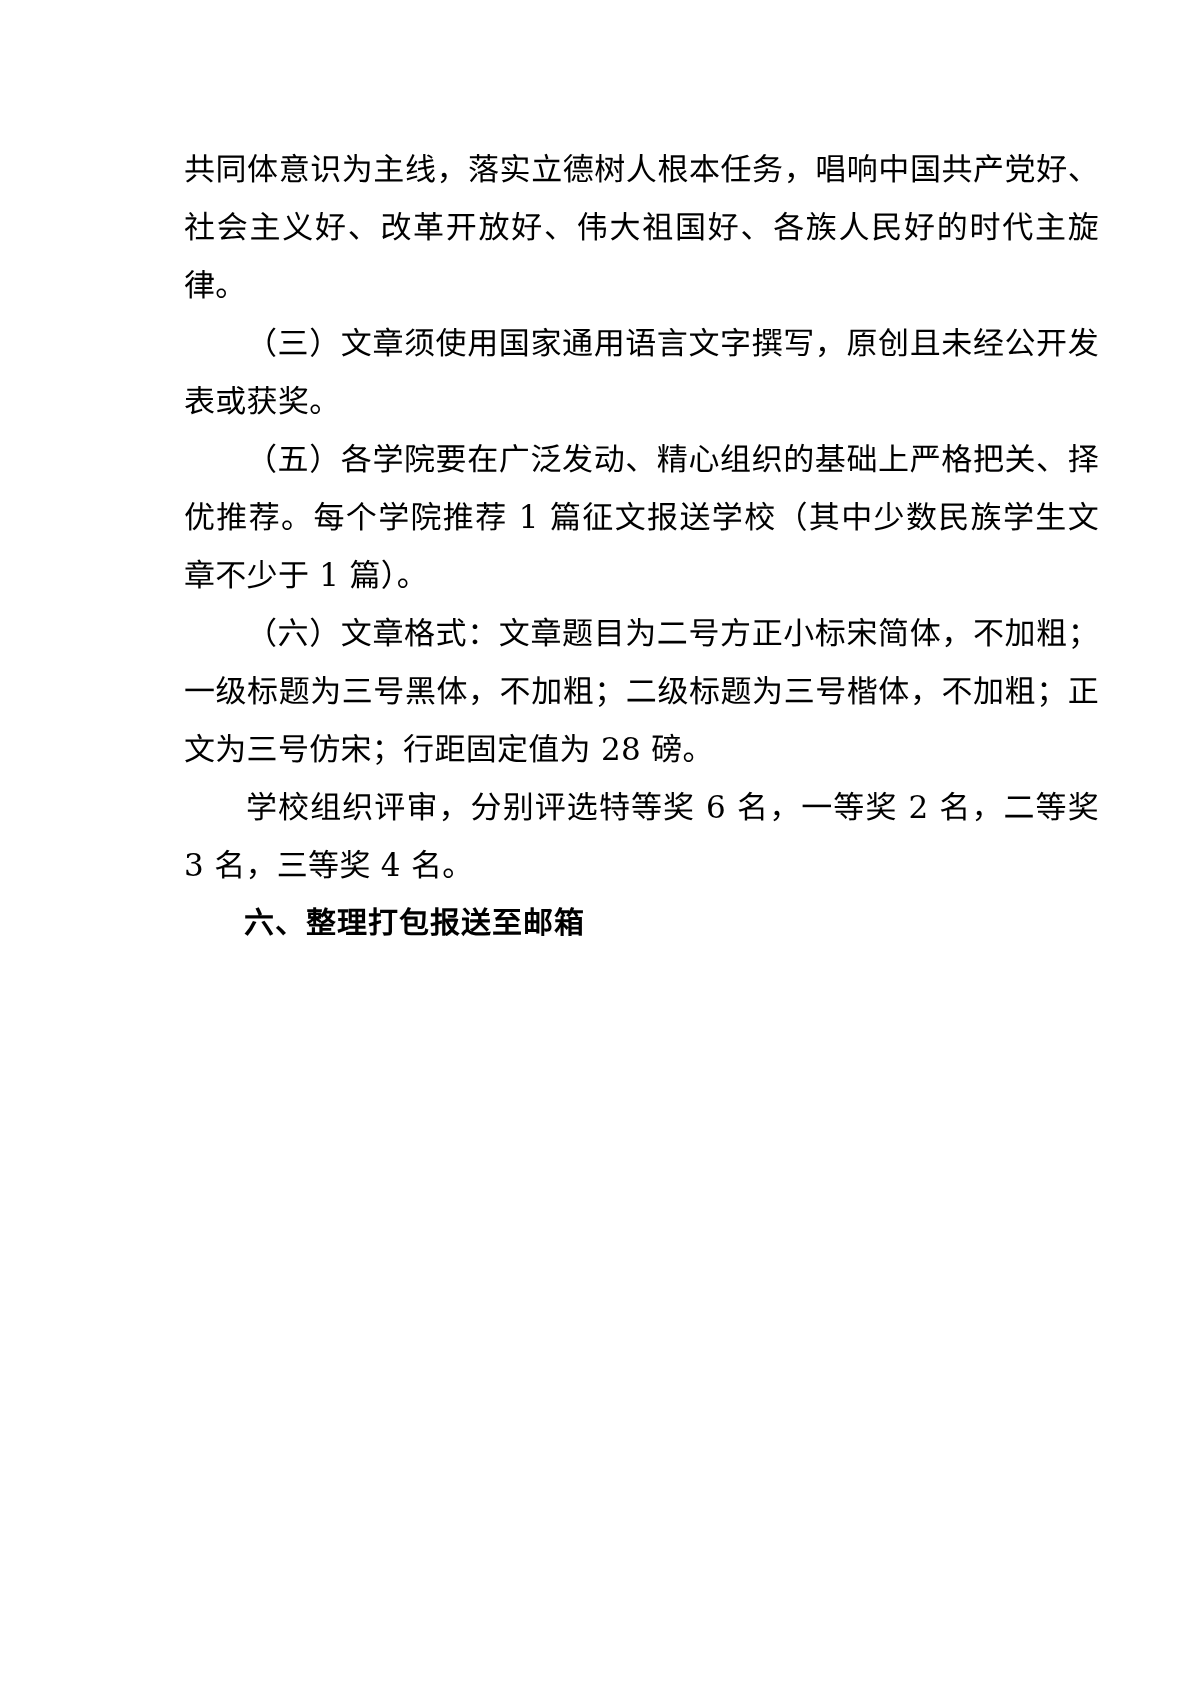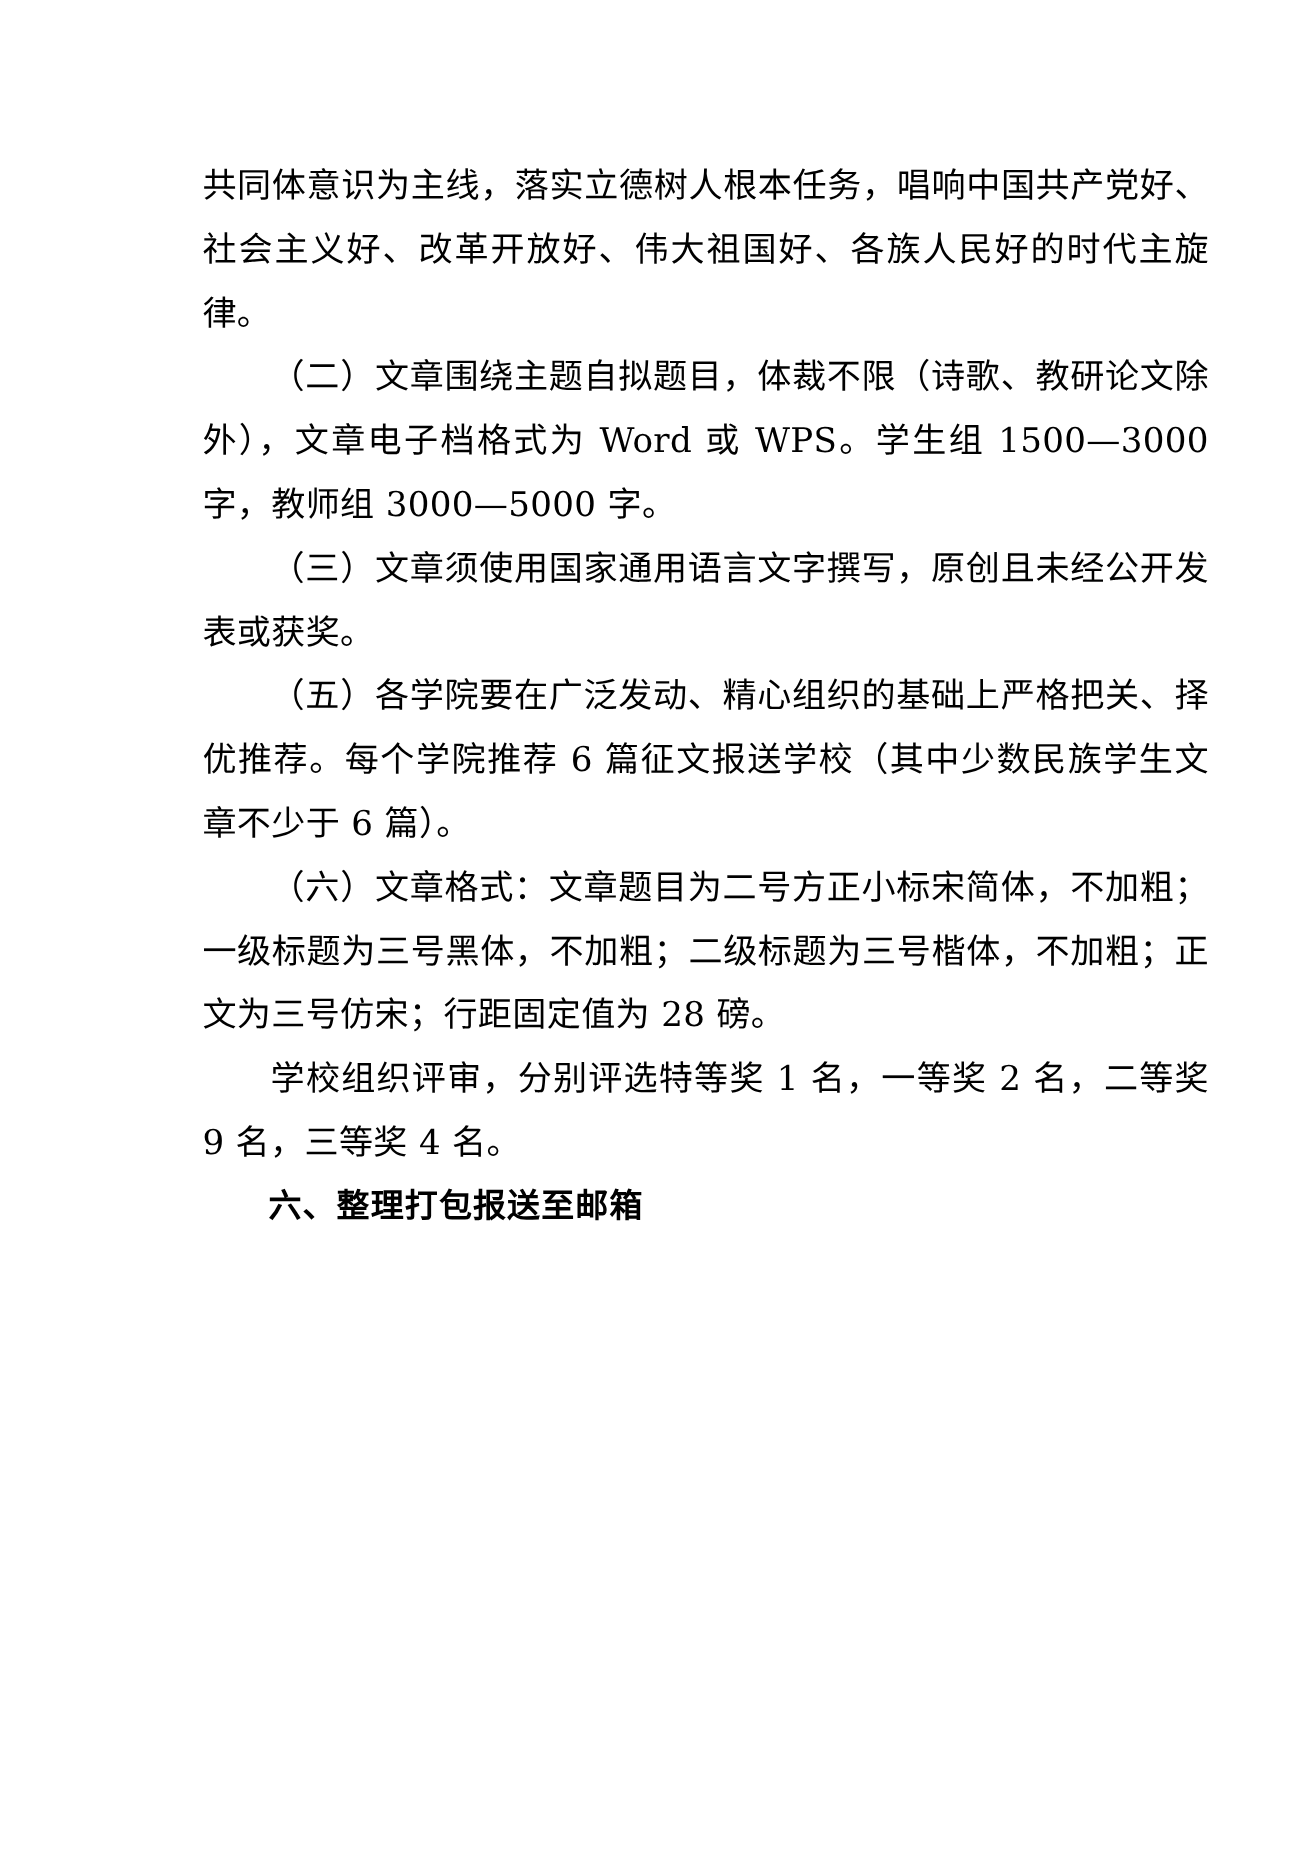--- a/index.html
+++ b/index.html
@@ -52,29 +52,28 @@
   }
 </style>
 </head>
 <body>
 
 <div class="page">
   <div class="doc-body">
 
     <p class="para cont">共同体意识为主线，落实立德树人根本任务，唱响中国共产党好、社会主义好、改革开放好、伟大祖国好、各族人民好的时代主旋律。</p>
 
-    <p class="para">（二）文章围绕主题自拟题目，体裁不限（诗歌、教研论文除外），文章电子档格式为 Word 或 WPS。学生组 1500—3000 字，教师组 3000—5000 字。</p>
 
     <p class="para">（三）文章须使用国家通用语言文字撰写，原创且未经公开发表或获奖。</p>
 
 
-    <p class="para">（五）各学院要在广泛发动、精心组织的基础上严格把关、择优推荐。每个学院推荐 6 篇征文报送学校（其中少数民族学生文章不少于 6 篇）。</p>
+    <p class="para">（五）各学院要在广泛发动、精心组织的基础上严格把关、择优推荐。每个学院推荐 1 篇征文报送学校（其中少数民族学生文章不少于 1 篇）。</p>
 
     <p class="para">（六）文章格式：文章题目为二号方正小标宋简体，不加粗；一级标题为三号黑体，不加粗；二级标题为三号楷体，不加粗；正文为三号仿宋；行距固定值为 28 磅。</p>
 
 
-    <p class="para">学校组织评审，分别评选特等奖 1 名，一等奖 2 名，二等奖 9 名，三等奖 4 名。</p>
+    <p class="para">学校组织评审，分别评选特等奖 6 名，一等奖 2 名，二等奖 3 名，三等奖 4 名。</p>
 
     <p class="heading">六、整理打包报送至邮箱</p>
 
 
   </div>
 </div>
 
 </body></html>

